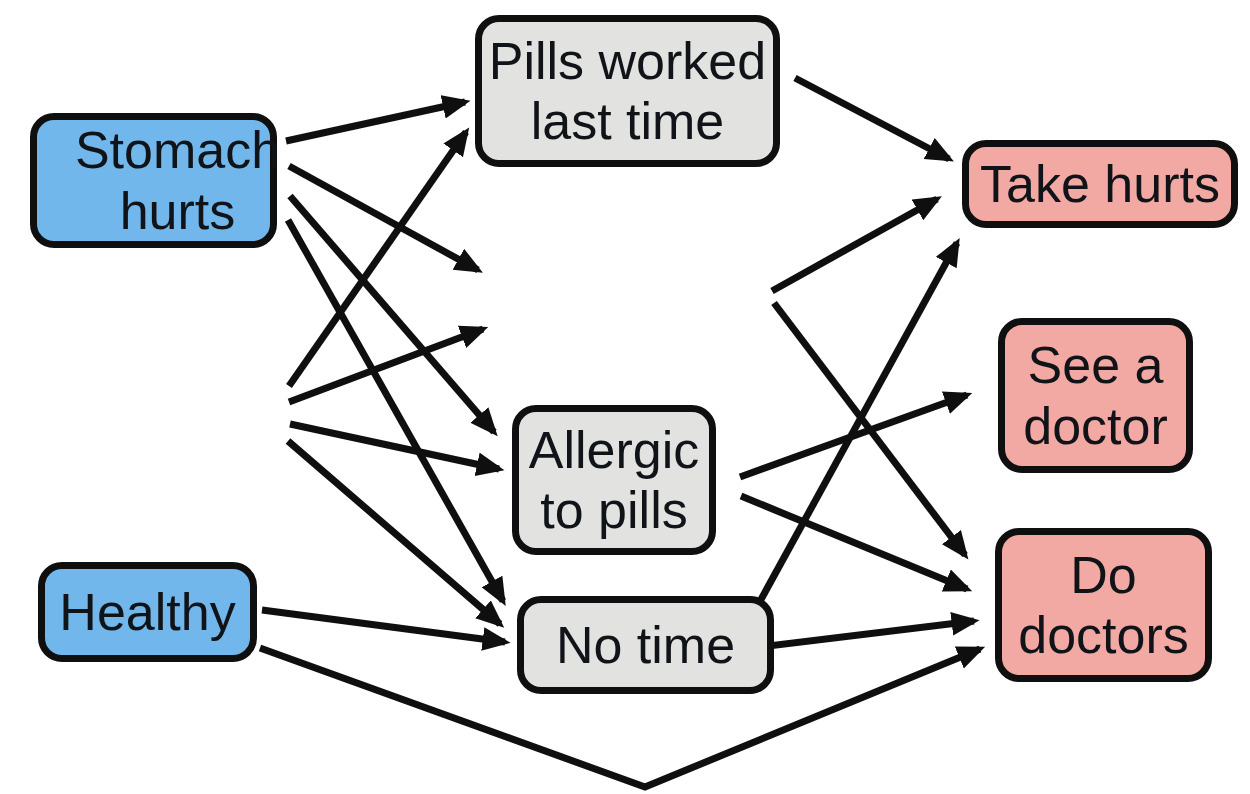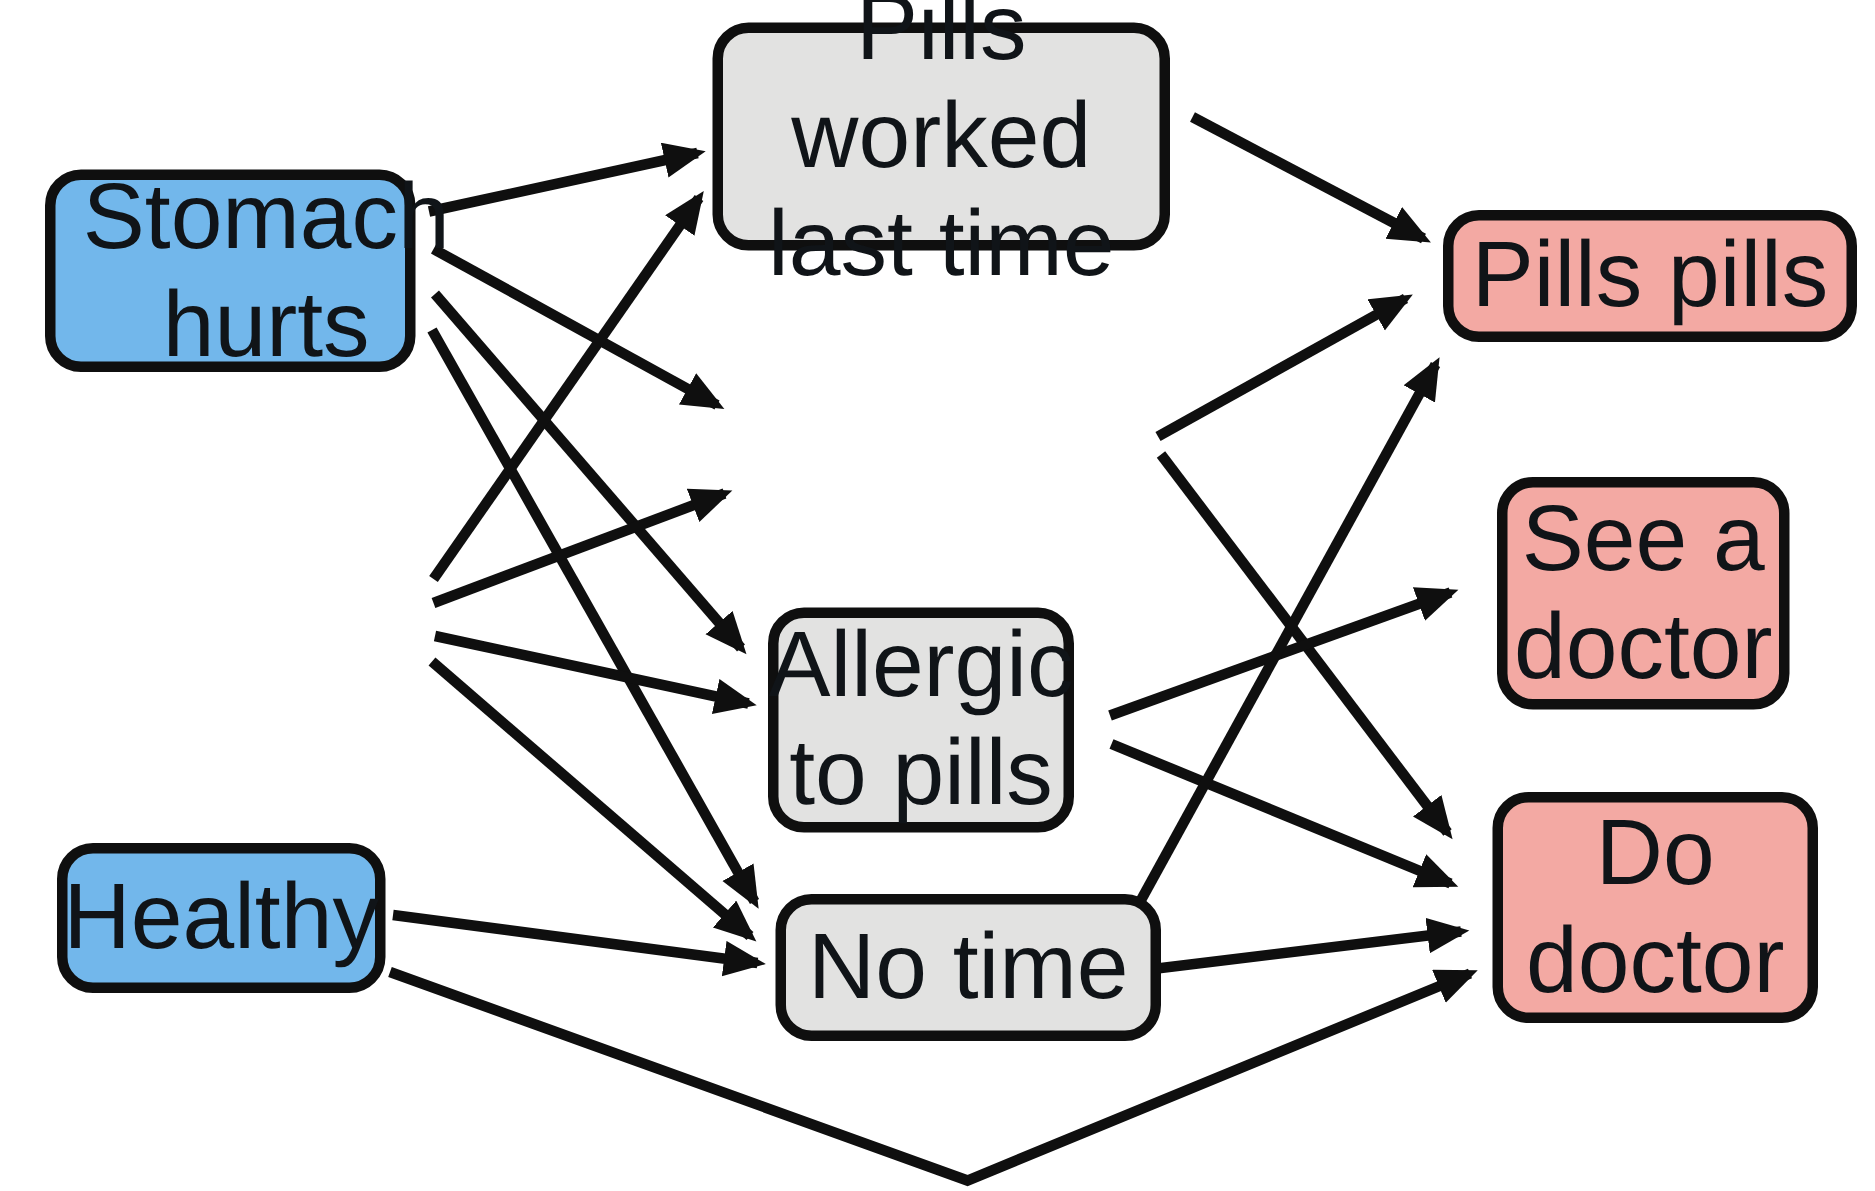--- a/index.html
+++ b/index.html
@@ -21,21 +21,21 @@
     stroke-linejoin:miter;
   }
   #arrowhead path{fill:var(--line,#0f0f0f);}
   .node{
     position:absolute;
     box-sizing:border-box;
     display:flex;align-items:center;justify-content:center;
     text-align:center;
     border:7px solid var(--line,#0f0f0f);
     border-radius:24px;
-    font-size:62px;
+    font-size:52px;
     line-height:1.16;
     color:var(--text,#101418);
     letter-spacing:0px;
   }
   .node .lbl{white-space:pre-line;}
   .node.blue{background:var(--blue,#72b7eb);}
   .node.gray{background:var(--gray,#e2e2e1);}
   .node.pink{background:var(--pink,#f3a9a3);}
 
   
@@ -95,24 +95,24 @@
   </div>
   <div class="node gray" id="node-allergic">
     <span class="lbl">Allergic
 to pills</span>
   </div>
   <div class="node gray" id="node-no-time">
     <span class="lbl">No time</span>
   </div>
 
   <div class="node pink" id="node-take-pills">
-    <span class="lbl">Pills pills</span>
+    <span class="lbl">Take hurts</span>
   </div>
   <div class="node pink" id="node-see-doctor">
     <span class="lbl">See a
 doctor</span>
   </div>
   <div class="node pink" id="node-do-nothing">
     <span class="lbl">Do
-doctor</span>
+doctors</span>
   </div>
 
 </div>
 
 </body></html>

